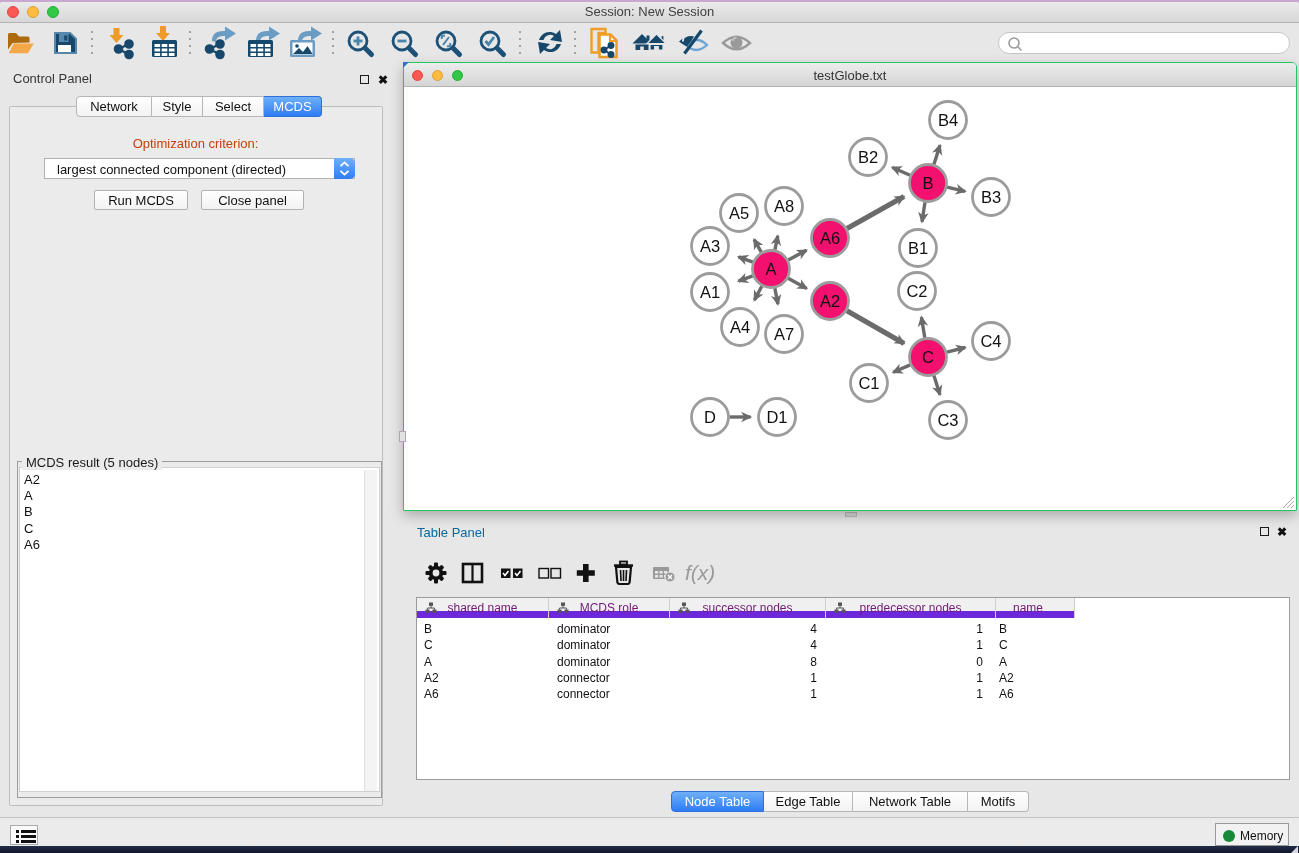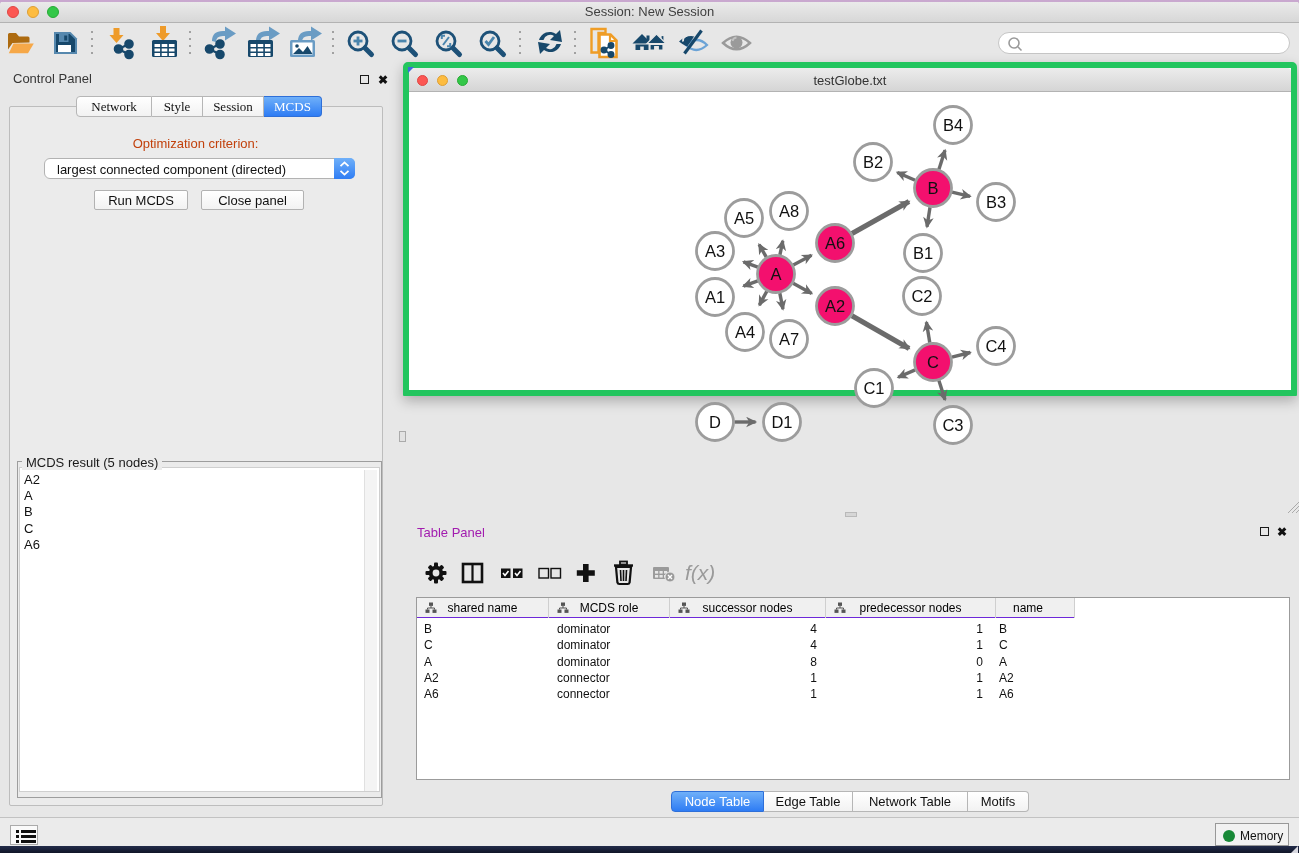--- a/index.html
+++ b/index.html
@@ -21,60 +21,60 @@
 #toolbar { left:0; top:24px; width:1299px; height:38px; background:#e7e7e7; }
 #searchbox { left:998px; top:8px; width:292px; height:22px; background:#fff;
   border:1px solid #c6c6c6; border-radius:12px; }
 
 #cpanel { left:0; top:62px; width:391px; height:755px; background:#e7e7e7; }
 #cpanel-title { left:13px; top:71px; font-size:13px; color:#363636; }
 .winbtn-sq { position:absolute; width:9px; height:9px; border:1.6px solid #1a1a1a; }
 .winbtn-x { position:absolute; font-size:12px; font-weight:bold; color:#111; }
 #tabpane { left:9px; top:106px; width:374px; height:700px; border:1px solid #bdbdbd;
   background:#ebebeb; border-radius:2px; }
-#segtabs { left:76px; top:96px; height:23px; display:flex; font-size:13px;font-family:Liberation Serif, serif; }
+#segtabs { left:76px; top:96px; height:23px; display:flex; font-size:13px; }
 .seg { border:1px solid #b6b6b6; border-left:none; background:linear-gradient(#ffffff,#f2f2f2);
   color:#111; display:flex; align-items:center; justify-content:center; height:21px; }
 .seg.first { border-left:1px solid #b6b6b6; border-radius:4px 0 0 4px; }
 .seg.last { border-radius:0 4px 4px 0; }
 .seg.sel { background:linear-gradient(#6fb0f9,#2e7cf4); color:#fff; border-color:#2e6fd8; }
 #optlabel { left:0px; top:136px; width:391px; text-align:center; font-size:13px; color:#c2410c; }
 #combo { left:44px; top:158px; width:311px; height:21px; background:#fff;
-  border:1px solid #b2b2b2; border-radius:6px; font-size:13px; color:#111; }
+  border:1px solid #b2b2b2; border-radius:0; font-size:13px; color:#111; }
 #combo .txt { position:absolute; left:12px; top:3px; }
 #combo .step { position:absolute; right:-1px; top:-1px; width:21px; height:21px;
   border-radius:0 5px 5px 0; background:linear-gradient(#6fb0f9,#2f7df4); }
 .btn { position:absolute; height:20px; background:linear-gradient(#ffffff,#f2f2f2);
   border:1px solid #b2b2b2; border-radius:2px; font-size:13px; color:#111;
   display:flex; align-items:center; justify-content:center; }
 #fieldset { left:17px; top:461px; width:365px; height:337px; border:1px solid #9d9d9d; }
 #fieldset-legend { left:22px; top:455px; background:#ebebeb; padding:0 4px; font-size:13px; color:#1a1a1a; }
 #listbox { left:19px; top:467px; width:361px; height:325px; background:#fff; border:1px solid #cfcfcf; }
 #listbox .items { position:absolute; left:4px; top:4px; font-size:13px; color:#111; line-height:16.2px; }
 #listbox .sb { position:absolute; right:2px; top:2px; width:13px; height:321px;
   background:#f4f4f4; border-left:1px solid #e0e0e0; }
 
-#netwin { left:403px; top:62px; width:894px; height:334px; background:#fff;
-  border:6px solid #22c55e; border-radius:5px 5px 1px 1px;
+#netwin { left:403px; top:62px; width:894px; height:449px; background:#fff;
+  border:1px solid #22c55e; border-radius:5px 5px 1px 1px;
   box-shadow:0 5px 13px rgba(0,0,0,0.26); }
 #nettitle { left:0; top:0; width:100%; height:24px;
   background:linear-gradient(#ececec,#d5d5d5); border-bottom:1px solid #b3b3b3;
   border-radius:4px 4px 0 0; }
 #nettitle .t1 { left:8px;  top:7px; width:11px; height:11px; background:#fc5753; border:1px solid #df4744; }
 #nettitle .t2 { left:28px; top:7px; width:11px; height:11px; background:#fdbc40; border:1px solid #de9f34; }
 #nettitle .t3 { left:48px; top:7px; width:11px; height:11px; background:#33c748; border:1px solid #27aa35; }
 #nettitle .txt { width:100%; text-align:center; top:5px; font-size:13px; color:#333; position:absolute; }
 
 #tpanel { left:398px; top:518px; width:901px; height:299px; background:#e7e7e7; }
-#tpanel-title { left:19px; top:7px; font-size:13px; color:#a21caf; position:absolute; }
+#tpanel-title { left:19px; top:7px; font-size:13px; color:#0369a1; position:absolute; }
 #ttoolbar { position:absolute; left:17px; top:34px; height:40px; }
 #tablebox { position:absolute; left:18px; top:79px; width:874px; height:183px;
   background:#fff; border:1px solid #9b9b9b; }
 #thead { position:absolute; left:0; top:0; height:20px; width:658px; background:#f0f0f0;
-  border-bottom:1px solid #6d28d9; font-size:12px; color:#000000; }
+  border-bottom:7px solid #6d28d9; font-size:12px; color:#701a75; }
 .hcell { position:absolute; top:0; height:20px; border-right:1px solid #cfcfcf;
   display:flex; align-items:center; justify-content:center; }
 .hcell .hicon { position:absolute; left:8px; top:4px; }
 .trow { position:absolute; font-size:12px; color:#111; height:16.3px; line-height:16.3px; }
 #btabs { position:absolute; left:273px; top:273px; height:21px; display:flex; font-size:13px; }
 
 #statusbar { left:0px; top:817px; width:1299px; height:29px; background:#ebebeb;
   border-top:1px solid #c2c2c2; }
 #memorybtn { position:absolute; left:1215px; top:5px; width:74px; height:23px;
   background:#f2f2f2; border:1px solid #989898; font-size:12px; color:#111; }
@@ -280,21 +280,21 @@
       </div>
   </div>
   <div id="cpanel" class="abs"></div>
   <div id="cpanel-title" class="abs">Control Panel</div>
   <div class="winbtn-sq" style="left:360px; top:75px;"></div>
   <div class="winbtn-x" style="left:378px; top:73px;">✖</div>
   <div id="tabpane" class="abs"></div>
   <div id="segtabs" class="abs">
     <div class="seg first" style="width:76px;">Network</div>
     <div class="seg" style="width:51px;">Style</div>
-    <div class="seg" style="width:61px;">Session</div>
+    <div class="seg" style="width:61px;">Select</div>
     <div class="seg sel last" style="width:58px;">MCDS</div>
   </div>
   <div id="optlabel" class="abs">Optimization criterion:</div>
   <div id="combo" class="abs">
     <div class="txt">largest connected component (directed)</div>
     <div class="step"><svg width="21" height="21" viewBox="0 0 21 21">
       <path d="M6.5 8.2 L10.5 4.4 L14.5 8.2" fill="none" stroke="#fff" stroke-width="1.8"></path>
       <path d="M6.5 12.8 L10.5 16.6 L14.5 12.8" fill="none" stroke="#fff" stroke-width="1.8"></path>
     </svg></div>
   </div>

